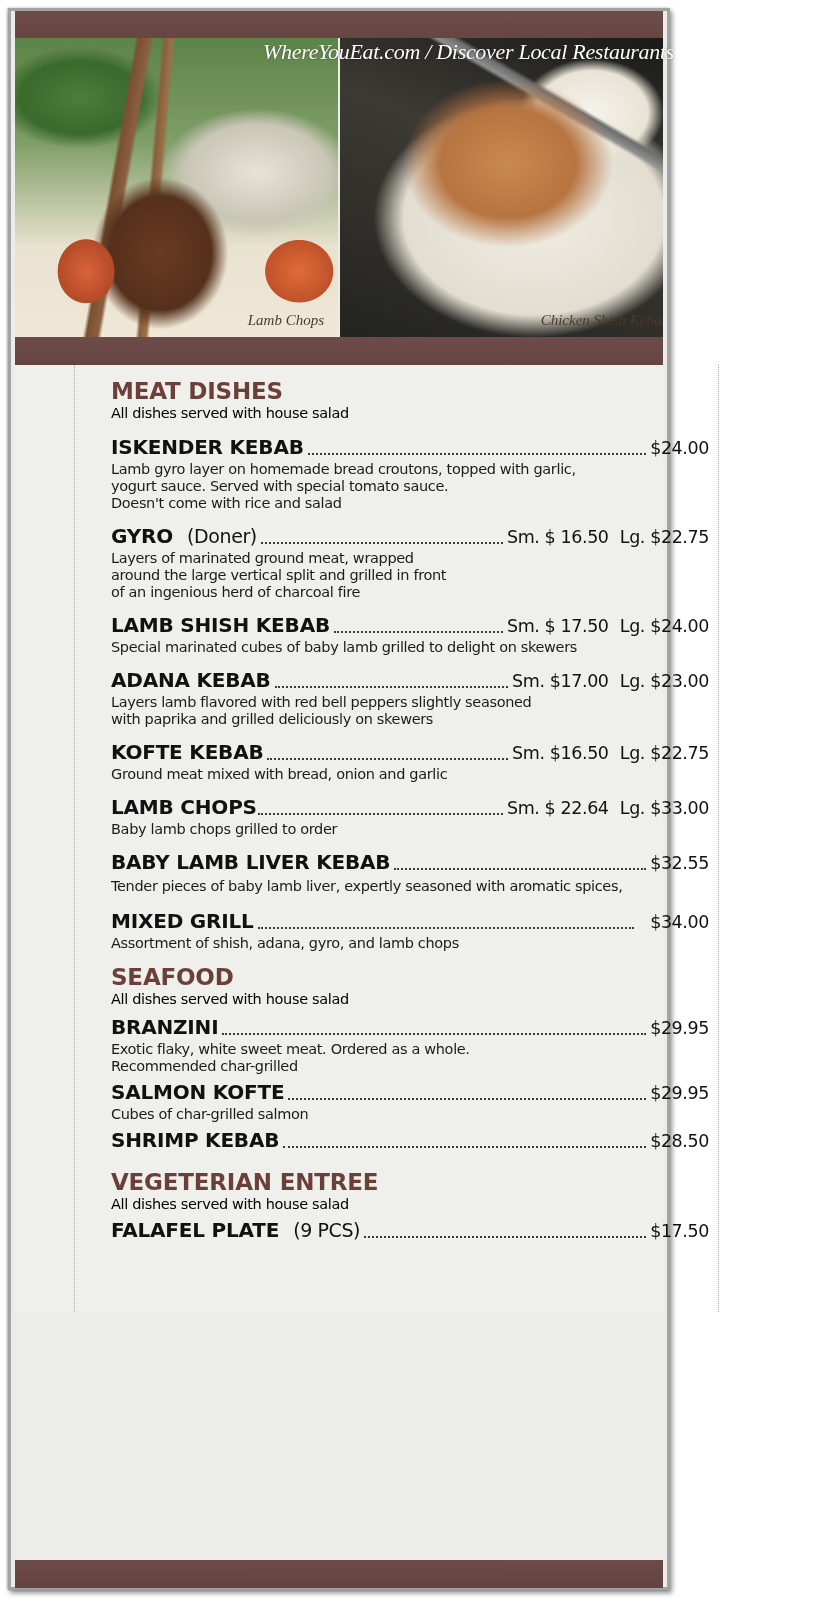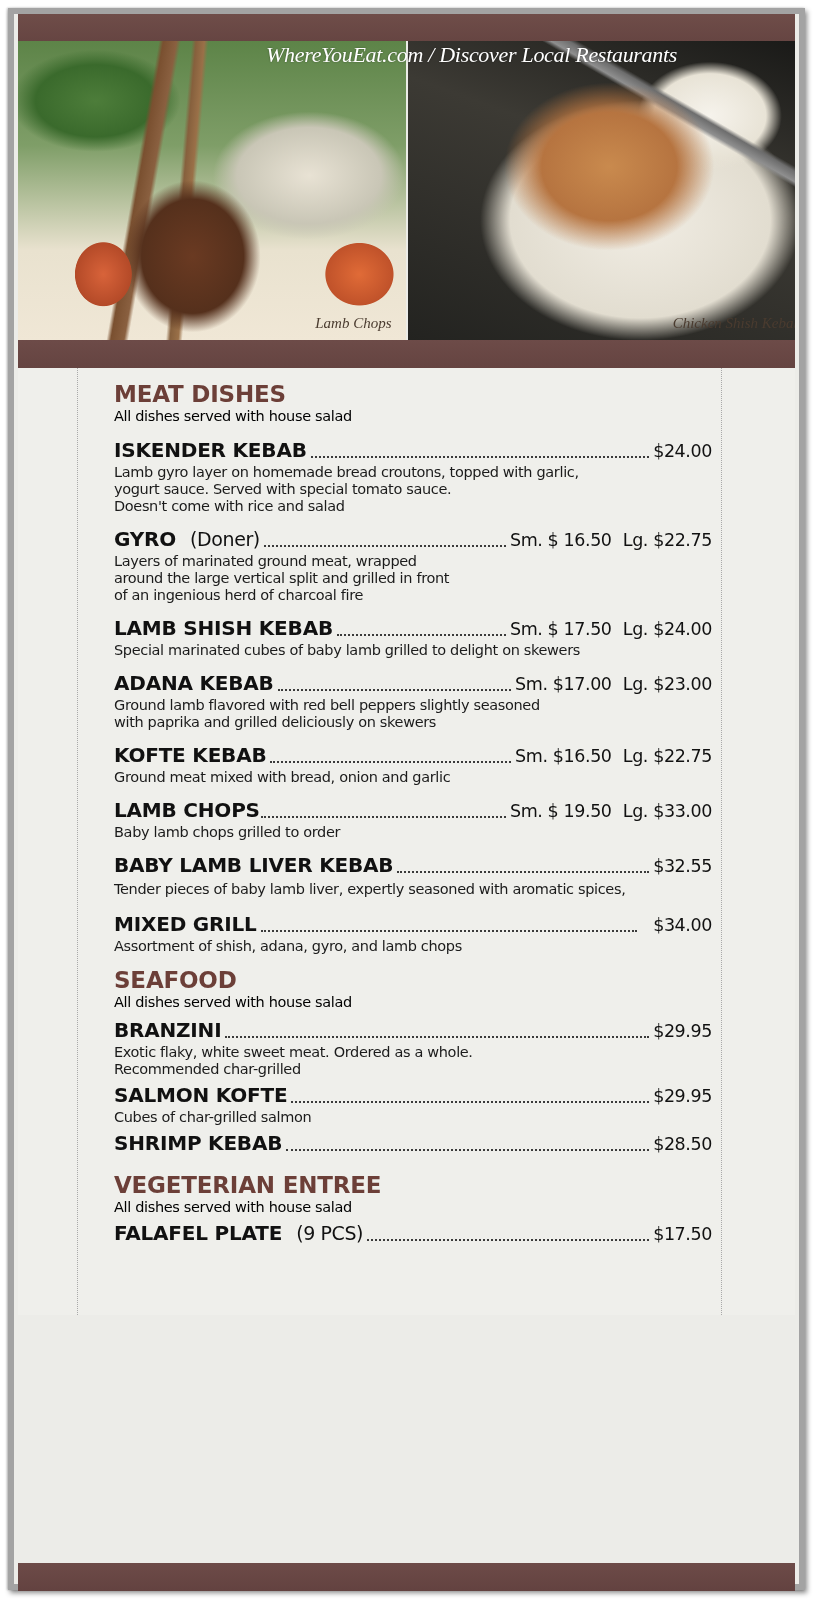--- a/index.html
+++ b/index.html
@@ -1,23 +1,23 @@
 <!DOCTYPE html>
 <html><head>
   <meta charset="utf-8">
   <style>
     * { box-sizing: border-box; margin: 0; padding: 0; }
     html, body { width: 815px; height: 1605px; background: #ffffff; overflow: hidden; }
     body { font-family: "DejaVu Sans", sans-serif; }
 
     .page {
-      position: absolute; left: 8px; top: 8px; width: 797px; height: 1582px;
+      position: absolute; left: 8px; top: 8px; width: 662px; height: 1582px;
       background: #ecece8;
       box-shadow: 2px 3px 5px rgba(0,0,0,0.45), -1px 0 2px rgba(0,0,0,0.25);
-      border: 6px solid #a3a3a3;
+      border: 3px solid #a3a3a3;
     }
 
     .band { position: absolute; left: 4px; right: 4px; background: #6b4a47; }
     .band-top { top: 0; height: 27px; background: linear-gradient(#6f4d49, #664542); }
     .band-mid { top: 326px; height: 28px; background: linear-gradient(#6d4b48, #654441); }
     .band-bot { top: 1549px; height: 28px; background: linear-gradient(#6d4b48, #634240); }
 
     .photo-row { position: absolute; left: 4px; right: 4px; display: flex; gap: 2px; }
     .photo-row.top { top: 27px; height: 299px; }
     .photo-row.bottom { top: 1301px; height: 248px; align-items: center; }
@@ -181,21 +181,21 @@
         <div class="item">
           <div class="item-head">
             <span class="item-name">ADANA KEBAB</span>
             <span class="leader"></span>
             <span class="price-group">
               <span style="margin-left:0">Sm. $17.00</span>
               <span>Lg. $23.00</span>
             </span>
           </div>
           <div class="item-desc">
-            <div>Ground lamb flavored with red bell peppers slightly seasoned</div>
+            <div>Layers lamb flavored with red bell peppers slightly seasoned</div>
             <div>with paprika and grilled deliciously on skewers</div>
           </div>
         </div>
 
         <div class="item">
           <div class="item-head">
             <span class="item-name">KOFTE KEBAB</span>
             <span class="leader"></span>
             <span class="price-group">
               <span style="margin-left:0">Sm. $16.50</span>
@@ -205,21 +205,21 @@
           <div class="item-desc">
             <div>Ground meat mixed with bread, onion and garlic</div>
           </div>
         </div>
 
         <div class="item">
           <div class="item-head">
             <span class="item-name">LAMB CHOPS</span>
             <span class="leader" style="margin-left:1px"></span>
             <span class="price-group">
-              <span style="margin-left:0">Sm. $ 19.50</span>
+              <span style="margin-left:0">Sm. $ 22.64</span>
               <span>Lg.  $33.00</span>
             </span>
           </div>
           <div class="item-desc">
             <div>Baby lamb chops grilled to order</div>
           </div>
         </div>
 
         <div class="item">
           <div class="item-head">

